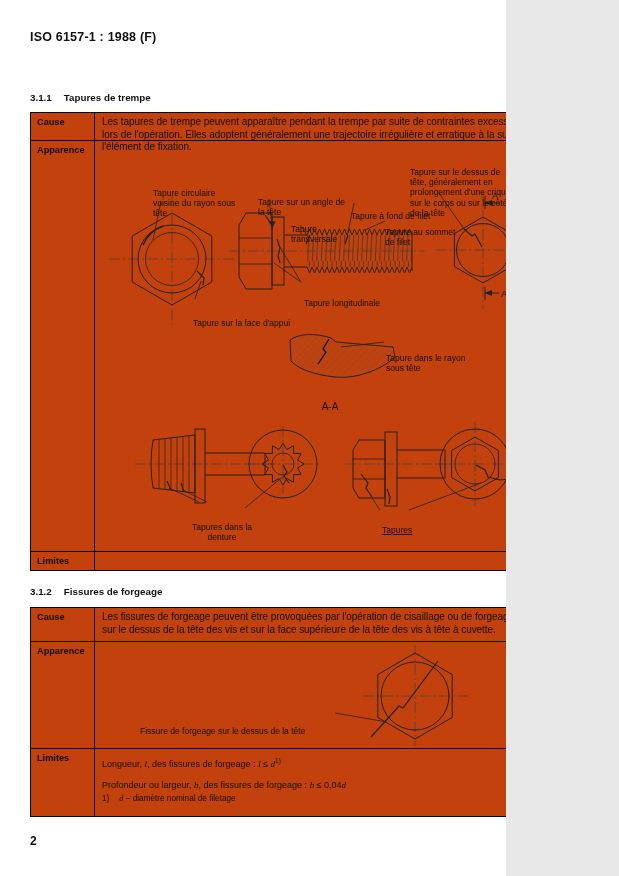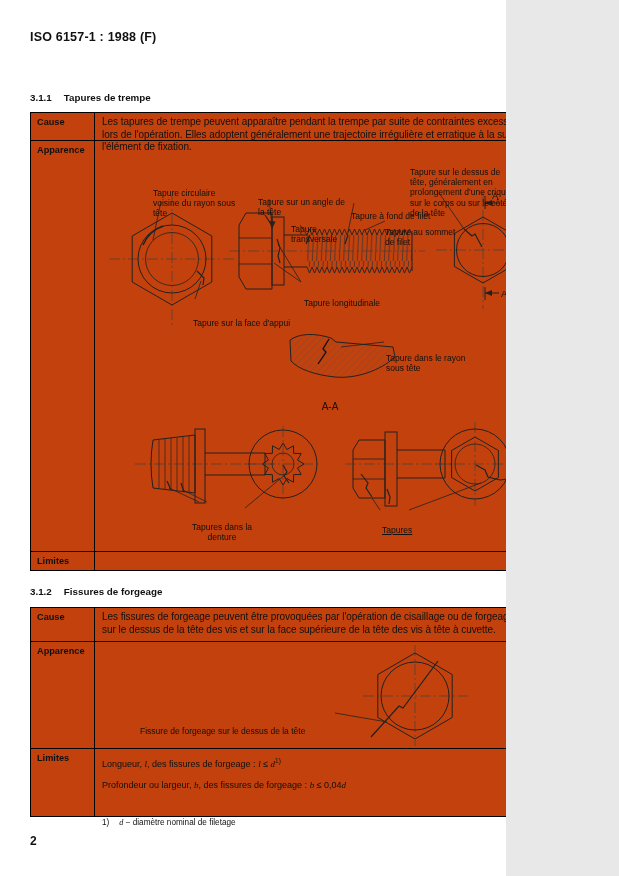--- a/index.html
+++ b/index.html
@@ -17,21 +17,21 @@
   .val{flex:1;position:relative;box-sizing:border-box;}
   .cell-text{padding:3px 7px 14px 7px;font-size:10px;line-height:12.5px;letter-spacing:-.05px;}
   .figarea{position:relative;width:100%;height:100%;}
   .figarea svg{position:absolute;left:0;top:0;}
   .flbl{position:absolute;font-size:8.5px;line-height:1.2;color:#111;margin-top:20px;}
   .nowrap{white-space:nowrap;}
   .ctr{text-align:center;}
   .lim2 .line{padding-left:7px;font-size:9px;}
   .lim2 .line1{margin-top:8px;}
   .lim2 .line2{margin-top:11px;}
-  .lim2 .fnote{margin-top:28px;font-size:8.2px;}
+  .lim2 .fnote{margin-top:4px;font-size:8.2px;}
   .vr{font-family:"Liberation Serif",serif;font-style:italic;}
   sup{font-size:6.5px;}
   .fn-num{margin-right:10px;}
   .aa-cap{font-size:10px;}
   svg text{font-family:"Liberation Sans",sans-serif;font-size:9.5px;fill:#111;}
 </style>
 </head>
 <body>
 
 <div class="page">

